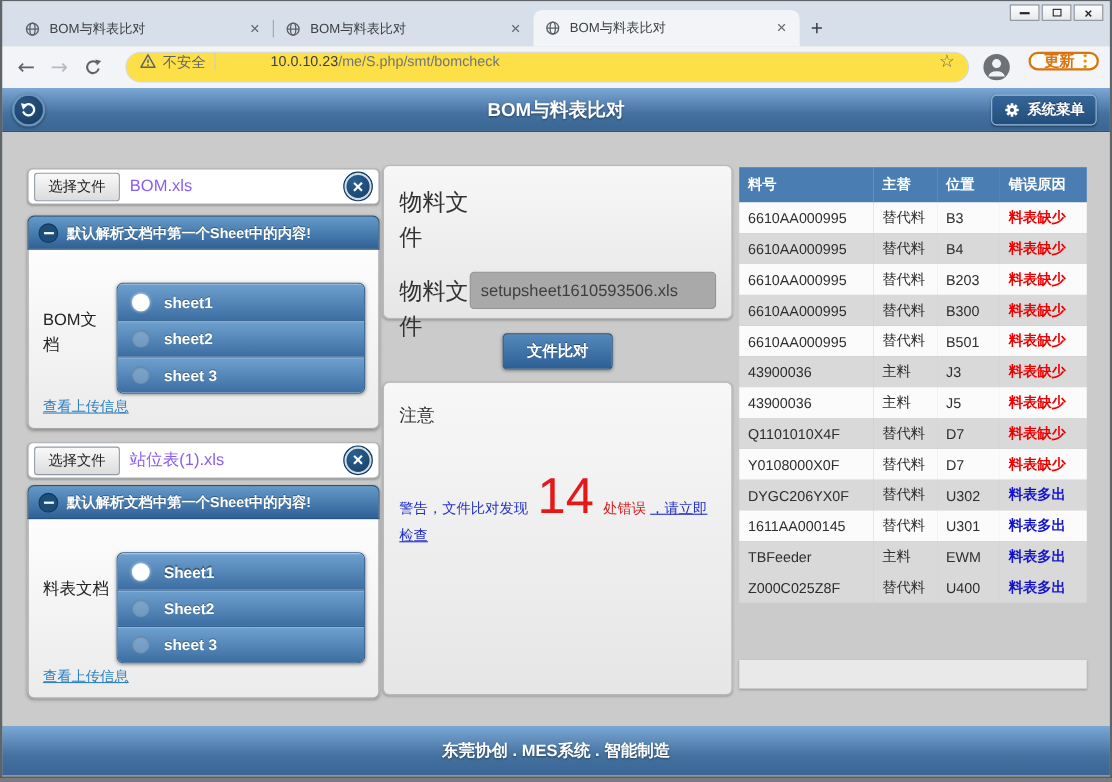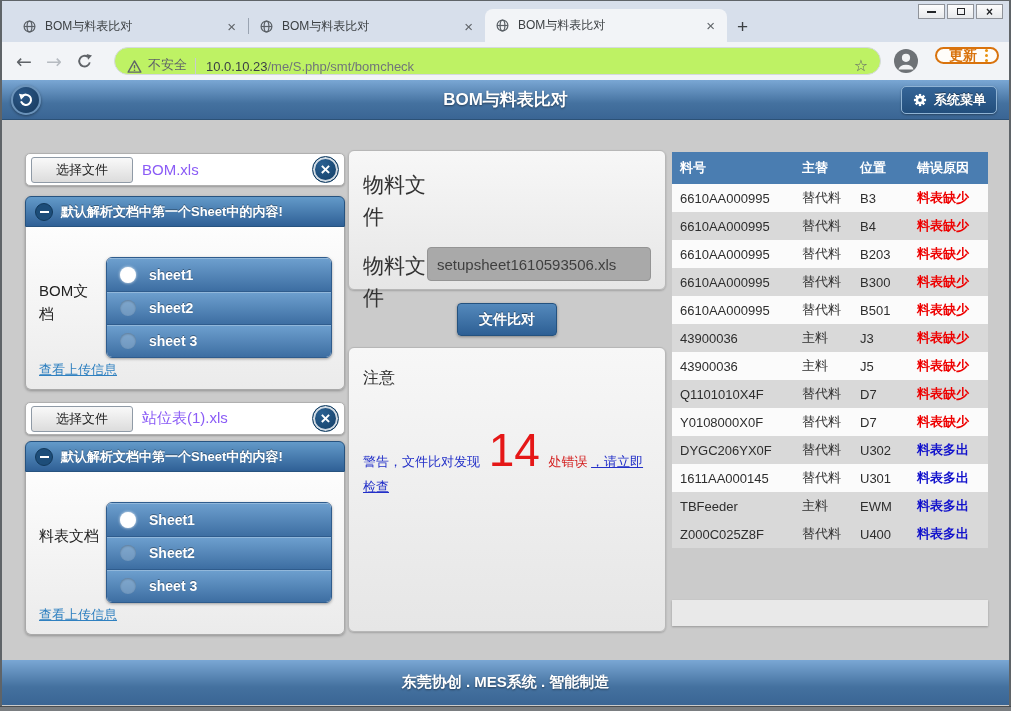--- a/index.html
+++ b/index.html
@@ -23,41 +23,41 @@
   .win-controls { position:absolute; top:3px; right:6px; display:flex; gap:2px; }
   .winbtn { width:27px; height:15px; border:1px solid #8f939a; background:linear-gradient(#fdfdfd,#e7e9ec); display:flex; align-items:center; justify-content:center; }
   .glyph-min { width:9px; height:2px; background:#232528; }
   .glyph-box { width:8px; height:7px; border:1px solid #232528; }
   .glyph-close { font-size:12px; font-weight:bold; color:#232528; line-height:1; }
 
   .toolbar { position:absolute; left:2px; right:2px; top:42px; height:38px; background:#f2f4f7; }
   .navbtns { position:absolute; left:14px; top:0; height:100%; display:flex; align-items:center; gap:14px; }
   .nav-arrow { font-size:19px; color:#5f6368; line-height:1; font-family:"DejaVu Sans",sans-serif; }
   .nav-arrow.disabled { color:#b6bbc1; }
-  .omnibox { position:absolute; left:112px; right:128px; top:5px; height:28px; background:#bef264; border:1px solid #d5d9e0; border-radius:14px; display:flex; align-items:flex-end; padding:0 12px; }
+  .omnibox { position:absolute; left:112px; right:128px; top:5px; height:28px; background:#fde047; border:1px solid #d5d9e0; border-radius:14px; display:flex; align-items:flex-start; padding:0 12px; }
   .sec-label { font-size:13px; color:#5f6368; margin:0 8px 0 6px; }
   .omni-sep { width:1px; height:16px; background:#c8ccd2; margin-right:10px; }
-  .url-host { font-size:13px; color:#3a3f45; }
+  .url-host { font-size:13px; color:#3a3f45;margin-left:40px; }
   .url-path { font-size:13px; color:#70757a; }
   .omni-star { margin-left:auto; font-size:16px; color:#5f6368; font-family:"DejaVu Sans",sans-serif; line-height:1; }
   .avatar-wrap { position:absolute; right:90px; top:6px; }
   .update-pill { position:absolute; right:10px; top:5px; height:17px; border:2px solid #d9730d; border-radius:14px; display:flex; align-items:center; padding:0 9px 0 12px; gap:8px; background:#fffdf9; }
   .update-label { color:#d9730d; font-size:14px; font-weight:bold; }
   .vdots { display:inline-block; width:3px; height:3px; border-radius:50%; background:#e8920f; box-shadow:0 -5px 0 #e8920f, 0 5px 0 #e8920f; }
 
   
   .appheader { position:absolute; left:2px; right:2px; top:80px; height:40px; background:linear-gradient(#7aa7d4,#44719f 60%,#3a6594); border-bottom:1px solid #2c5176; }
   .back-btn { position:absolute; left:9px; top:5px; width:30px; height:30px; border-radius:50%; background:radial-gradient(circle at 35% 30%, #2a5787, #17395c); border:2px solid #6b93ba; box-shadow:0 1px 3px rgba(0,0,0,.4); display:flex; align-items:center; justify-content:center; }
   .page-title { position:absolute; left:0; right:0; top:0; height:100%; display:flex; align-items:center; justify-content:center; color:#fff; font-size:17px; font-weight:bold; text-shadow:0 1px 2px rgba(0,0,0,.45); }
   .menu-btn { position:absolute; right:12px; top:6px; height:28px; padding:0 10px; border-radius:5px; border:1px solid #8fb3d4; background:linear-gradient(#356598,#224e7c); box-shadow:0 1px 2px rgba(0,0,0,.35); display:flex; align-items:center; gap:6px; color:#fff; font-size:13px; font-weight:bold; text-shadow:0 -1px 0 rgba(0,0,0,.4); }
 
   
   .filebox { position:absolute; left:25px; width:320px; height:33px; background:#fff; border:1px solid #b0b0b0; border-radius:5px; box-shadow:0 1px 2px rgba(0,0,0,.25); display:flex; align-items:center; padding-left:5px; }
   .filebox.one { top:153px; } .filebox.two { top:402px; }
-  .choose-btn { font-size:13px; color:#222; background:linear-gradient(#f9f9f9,#dcdcdc); border:1px solid #8f9aa6; border-radius:3px; padding:3px 24px; white-space:nowrap; }
+  .choose-btn { font-size:13px; color:#222; background:linear-gradient(#f9f9f9,#dcdcdc); border:1px solid #8f9aa6; border-radius:3px; padding:3px 12px; white-space:nowrap; }
   .filename { font-size:15px; color:#8b5cf6; margin-left:9px; white-space:nowrap; }
   .clear-btn { position:absolute; right:5px; top:2px; width:27px; height:27px; border-radius:50%; background:radial-gradient(circle at 35% 30%, #2a6091, #123c63); border:1px solid #0e3a5f; box-shadow:0 0 0 2px rgba(255,255,255,.8) inset; color:#fff; font-weight:bold; font-size:17px; display:flex; align-items:center; justify-content:center; line-height:1; }
 
   .panel { position:absolute; left:25px; width:320px; border-radius:6px; box-shadow:0 1px 3px rgba(0,0,0,.3); }
   .panel.one { top:196px; } .panel.two { top:441px; }
   .panel-head { height:31px; background:linear-gradient(#639ac9,#2f6096); border:1px solid #27537f; border-radius:6px 6px 0 0; display:flex; align-items:center; padding:0 9px; gap:8px; color:#fff; font-size:13px; font-weight:bold; text-shadow:0 -1px 0 rgba(0,0,0,.35); white-space:nowrap; }
   .minus-ico { width:18px; height:18px; min-width:18px; border-radius:50%; background:#1d4d79; border:1px solid #12395c; display:flex; align-items:center; justify-content:center; }
   .minus-ico i { display:block; width:9px; height:2px; background:#fff; }
   .panel-body { background:linear-gradient(#fdfdfd,#ebebeb); border:1px solid #a9a9a9; border-top:none; border-radius:0 0 6px 6px; padding:22px 12px 10px 12px; height:163px; position:relative; }
   .doc-label { position:absolute; left:13px; top:52px; width:62px; font-size:15px; color:#222; line-height:1.55; }

